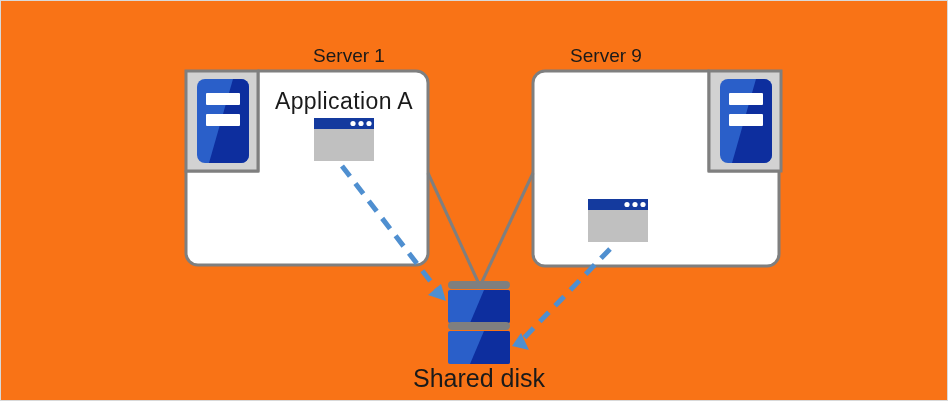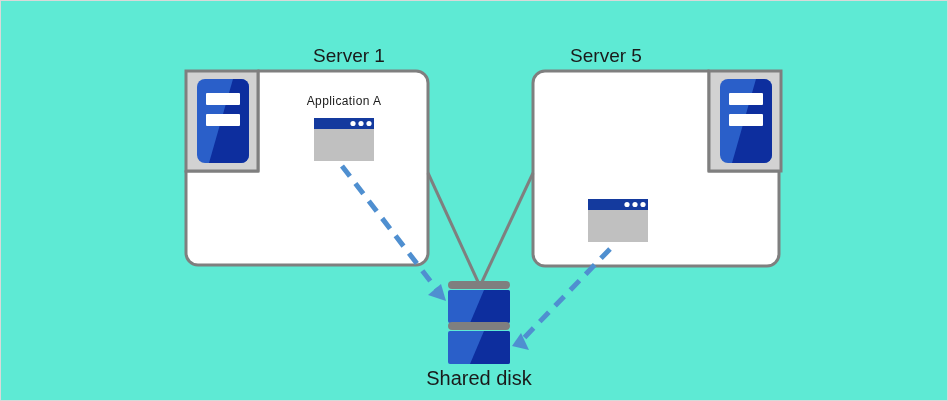--- a/index.html
+++ b/index.html
@@ -7,21 +7,21 @@
     padding: 0;
     background: #ffffff;
   }
   body {
     font-family: "Liberation Sans", sans-serif;
   }
   #canvas {
     position: relative;
     width: 948px;
     height: 401px;
-    background: #5eead4;
+    background: #f97316;
     border: 1px solid #d9d9d9;
     box-sizing: border-box;
     overflow: hidden;
     text-decoration: underline;
   }
   #diagram-svg {
     position: absolute;
     left: 0;
     top: 0;
     width: 948px;
@@ -33,26 +33,26 @@
     font-family: "Liberation Sans", sans-serif;
     white-space: nowrap;
     text-align: center;
     user-select: none;
   }
   #server1-title, #server2-title {
     font-size: 19px;
     line-height: 22px;
   }
   #app-a-label, #app-b-label {
-    font-size: 12px;
+    font-size: 23px;
     line-height: 22px;
     letter-spacing: 0.4px;
   }
   #shared-disk-label {
-    font-size: 20px;
+    font-size: 25px;
     line-height: 22px;
   }
 </style>
 </head>
 <body>
 
 <div id="canvas">
 
   <svg id="diagram-svg" viewBox="0 0 948 401" xmlns="http://www.w3.org/2000/svg">
 
@@ -157,20 +157,20 @@
 
     <g>
       <line x1="609" y1="248" x2="522" y2="338" stroke="#4f8fd0" stroke-width="5" stroke-dasharray="13 9" stroke-linecap="butt"></line>
       <path d="M 511 345 L 528 349 L 520 332 Z" fill="#4f8fd0"></path>
     </g>
 
   </svg>
 
   <div class="diagram-label" id="server1-title" style="left:268px; top:44px; width:160px;">Server 1</div>
 
-  <div class="diagram-label" id="server2-title" style="left:525px; top:44px; width:160px;">Server 5</div>
+  <div class="diagram-label" id="server2-title" style="left:525px; top:44px; width:160px;">Server 9</div>
 
   <div class="diagram-label" id="app-a-label" style="left:263px; top:89px; width:160px;">Application  A</div>
 
 
   <div class="diagram-label" id="shared-disk-label" style="left:398px; top:366px; width:160px;">Shared disk</div>
 
 </div>
 
 </body></html>

